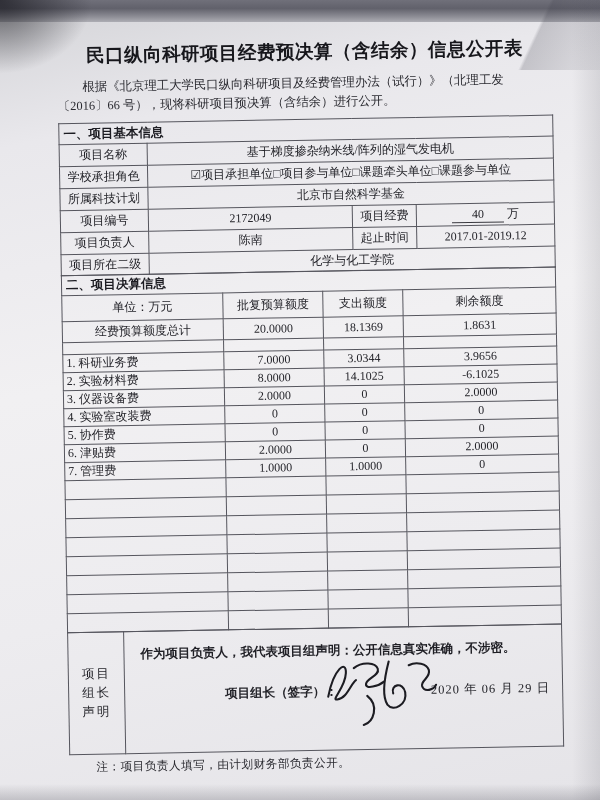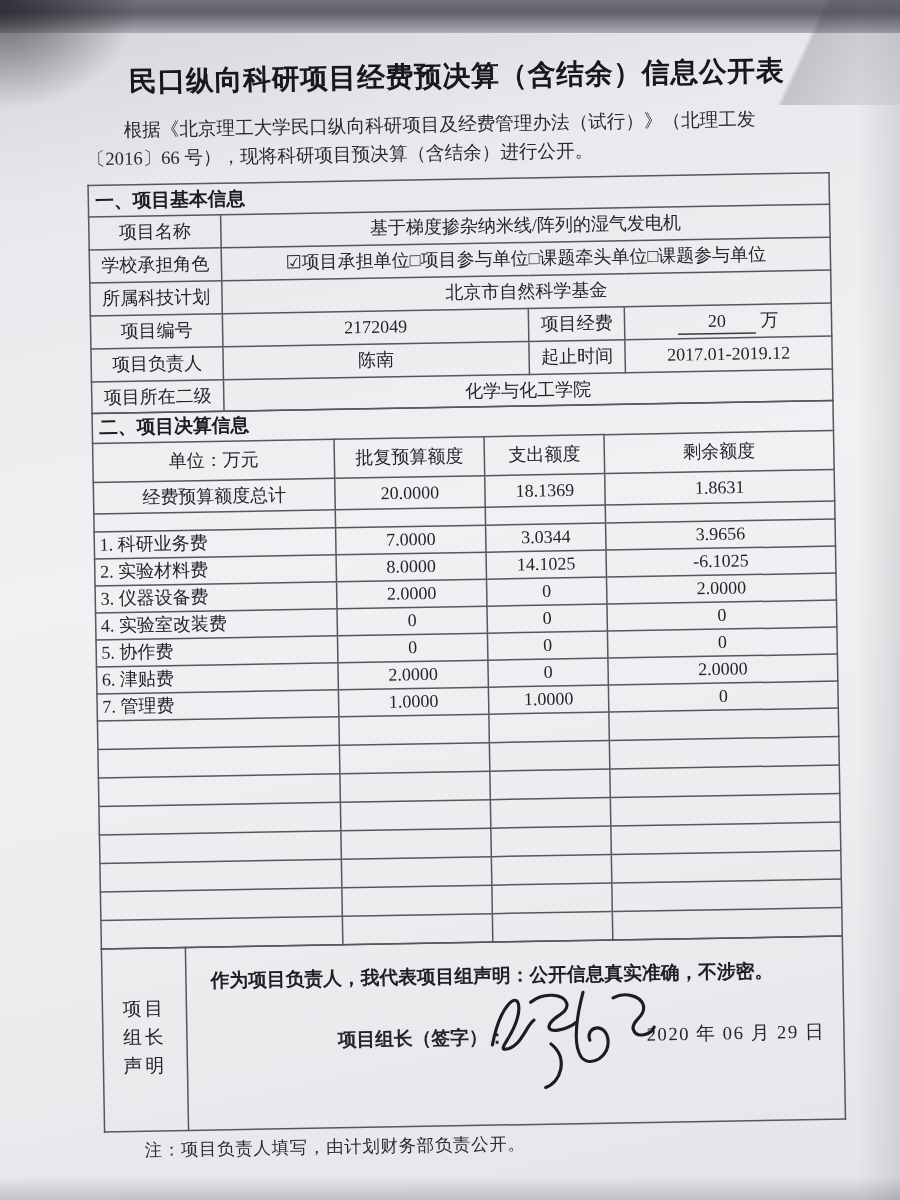--- a/index.html
+++ b/index.html
@@ -52,21 +52,21 @@
   table.doc-table + table.doc-table { margin-top:-1px; }
   td { border:1px solid #56565e; text-align:center; vertical-align:middle; padding:0 2px; }
   td.sec { text-align:left; font-weight:bold; font-size:12.5px; padding-left:4px; color:#1c1c22; }
   td.item { text-align:left; padding-left:3px; }
   .rh12 td{height:12px} .rh18 td{height:18px} .rh19 td{height:19px}
   .rh20 td{height:20px} .rh21 td{height:21px} .rh22 td{height:22px}
   .rh26 td{height:26px} .rh122 td{height:122px}
   .uline { display:inline-block; min-width:52px; border-bottom:1px solid #3a3a40; padding:0 4px; }
   .role-cell { font-size:12px; letter-spacing:0; }
   td.side { padding:0; }
-  .side-line { line-height:19px; font-size:12.5px; letter-spacing:2px;font-family:Liberation Mono, monospace; }
+  .side-line { line-height:19px; font-size:12.5px; letter-spacing:2px; }
   td.decl { position:relative; text-align:left; vertical-align:top; padding:0; overflow:visible; }
   .stmt { padding:14px 8px 0 16px; font-size:12.5px; font-weight:600; color:#1f1f25; }
   .signrow { display:flex; align-items:center; margin-top:24px; padding:0 8px 0 16px; }
   .signlbl { margin-left:84px; font-weight:bold; font-size:12.5px; }
   .signdate { margin-left:auto; margin-right:4px; font-size:12.5px; letter-spacing:1px; }
   .sig { position:absolute; left:196px; top:24px; z-index:5; }
   .footnote { margin-top:5px; margin-left:27px; font-size:11.6px; letter-spacing:0.5px; color:#2a2a30; }
 </style>
 </head>
 <body>
@@ -103,21 +103,21 @@
           <td colspan="3" class="role-cell"><span>☑</span><span>项目承担单位</span><span>□</span><span>项目参与单位</span><span>□</span><span>课题牵头单位</span><span>□</span><span>课题参与单位</span></td>
         </tr>
         <tr class="rh22">
           <td>所属科技计划</td>
           <td colspan="3">北京市自然科学基金</td>
         </tr>
         <tr class="rh22">
           <td>项目编号</td>
           <td>2172049</td>
           <td>项目经费</td>
-          <td><span class="uline">20</span> <span>万</span></td>
+          <td><span class="uline">40</span> <span>万</span></td>
         </tr>
         <tr class="rh22">
           <td>项目负责人</td>
           <td>陈南</td>
           <td>起止时间</td>
           <td>2017.01-2019.12</td>
         </tr>
         <tr class="rh21">
           <td>项目所在二级</td>
           <td colspan="3">化学与化工学院</td>

